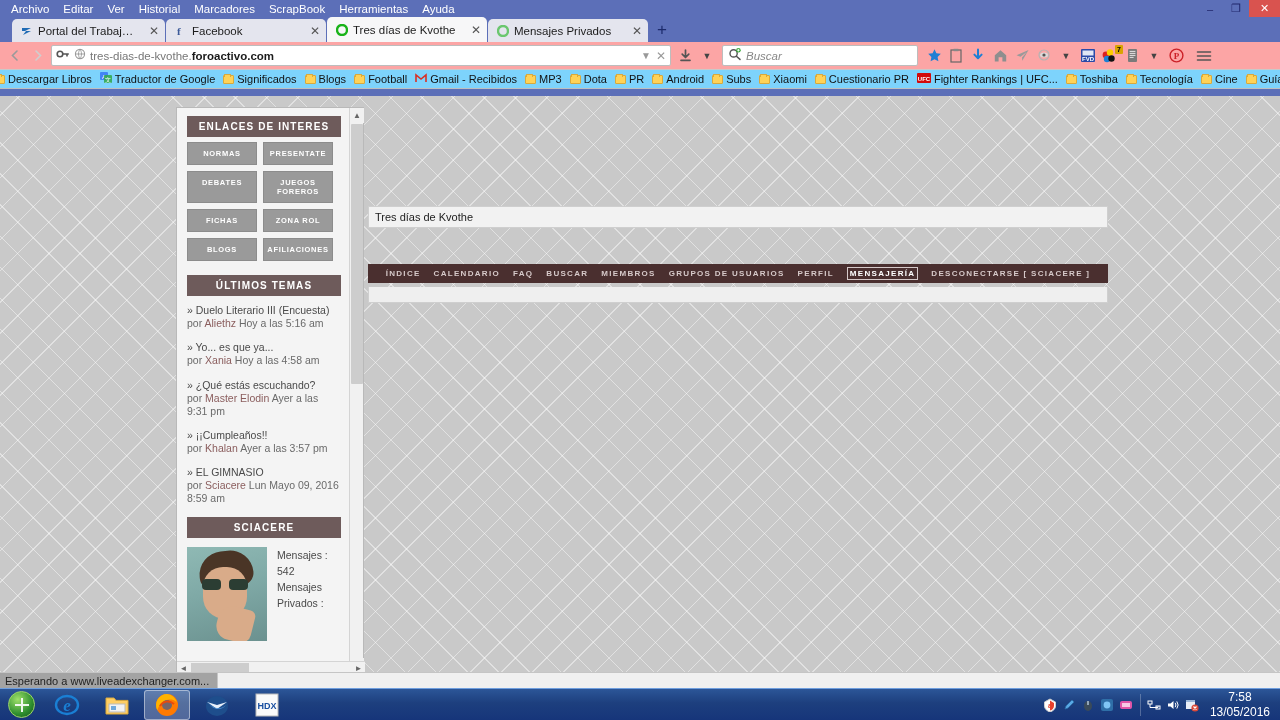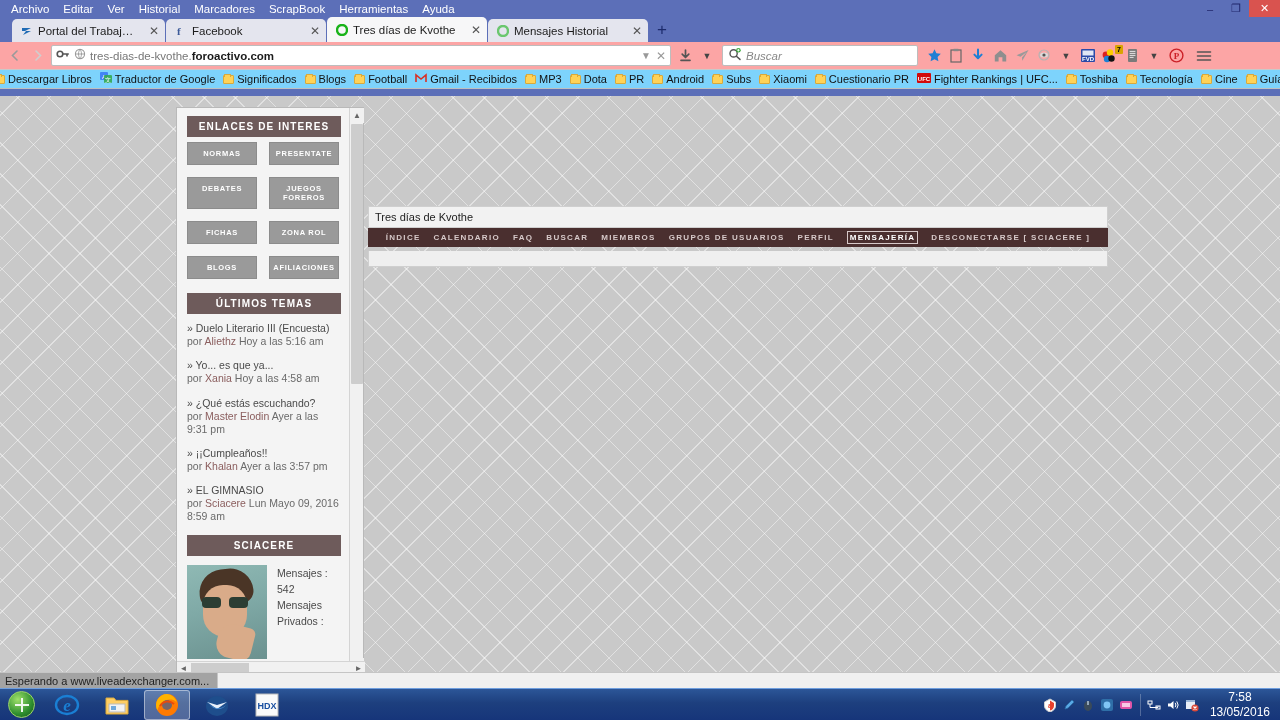--- a/index.html
+++ b/index.html
@@ -111,21 +111,21 @@
   #side-inner {
     position: absolute; left: 0; top: 0; width: 174px; height: 100%;
     padding: 8px 10px 0 10px; overflow: hidden;
   }
   .sec-head {
     background: #6e5b5b; color: #fff; text-align: center;
     font-size: 10px; font-weight: bold; letter-spacing: 1.1px;
     padding: 5px 0; font-family: "Liberation Sans", sans-serif;
     text-transform: uppercase;
   }
-  .btn-grid { display: flex; flex-wrap: wrap; gap: 12px; margin-top: 5px; }
+  .btn-grid { display: flex; flex-wrap: wrap; gap: 6px; margin-top: 5px; }
   .sbtn {
     width: 70px; background: #9a9a9a; color: #fff; text-align: center;
     font-size: 7.5px; letter-spacing: .7px; padding: 6px 0; font-weight: bold;
     border: 1px solid #8c8c8c;
   }
   .topics { margin-top: 8px; }
   .topic { margin-bottom: 11px; line-height: 1.25; }
   .topic-title { font-size: 10.5px; color: #4a4a4a; }
   .topic-meta { font-size: 10.5px; color: #6a6a6a; }
   .topic-meta b { color: #8a5d5d; font-weight: normal; }
@@ -172,21 +172,21 @@
   #forum {
     position: absolute; left: 368px; top: 110px; width: 740px; height: 72px;
   }
   #forum-title-bar {
     height: 22px; background: #f2f2f2; border: 1px solid #cfcfcf;
     display: flex; align-items: center; padding-left: 6px;
   }
   #forum-title { font-size: 11px; color: #222; }
   #forum-nav {
     height: 19px; background: #4a2f2f; display: flex; align-items: center;
-    justify-content: center; gap: 13px;
+    justify-content: center; gap: 13px; margin-top: 36px;
   }
   .navlink {
     font-size: 8px; color: #d6c9c9; letter-spacing: 1.3px; font-weight: bold;
     text-transform: uppercase;
   }
   .navlink.boxed { border: 1px solid #d6c9c9; padding: 1px 2px; color: #fff; }
   #forum-subbar {
     height: 16px; background: #efefef; border: 1px solid #cfcfcf; border-top: none;
     margin-top: 4px;
   }
@@ -286,21 +286,21 @@
       </span>
       <span class="tab-title">Tres días de Kvothe</span>
       <span class="tab-close">✕</span>
     </div>
     <div class="tab inactive" style="width:160px">
       <span class="tab-fav">
         <svg width="12" height="12" viewBox="0 0 12 12">
             <circle cx="6" cy="6" r="5" fill="none" stroke="#19b319" stroke-width="2.4" opacity=".6"></circle>
           </svg>
       </span>
-      <span class="tab-title">Mensajes Historial</span>
+      <span class="tab-title">Mensajes Privados</span>
       <span class="tab-close">✕</span>
     </div>
     <div class="newtab">+</div>
   </div>
 
   <div id="navbar">
     <div class="navbtn">
       <svg width="15" height="15" viewBox="0 0 15 15">
           <path d="M9 3L4.5 7.5 9 12" stroke="#9a9a9a" stroke-width="1.6" fill="none" stroke-linecap="round"></path>
         </svg>

